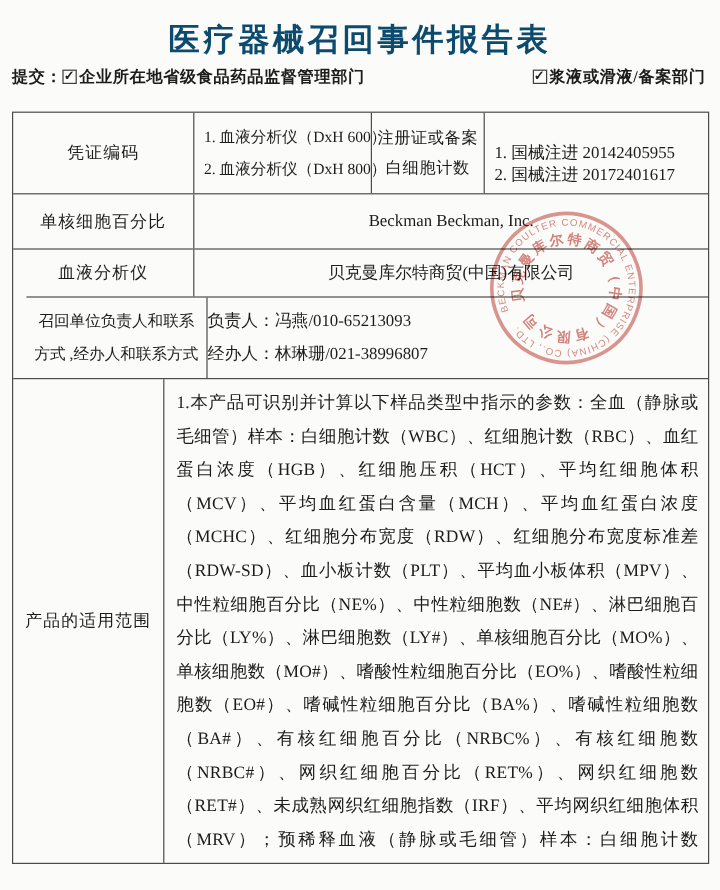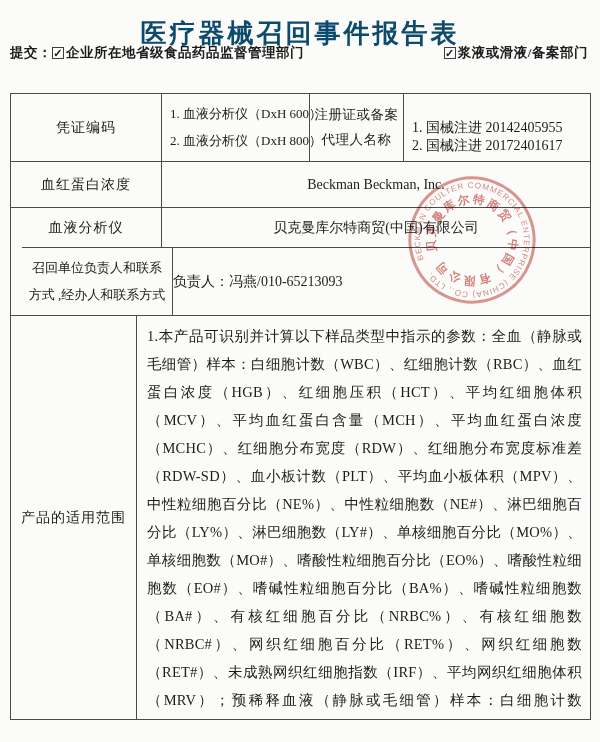--- a/index.html
+++ b/index.html
@@ -8,21 +8,21 @@
   body {
     width:600px; height:742px; position:relative; overflow:hidden;
     background:#fbfbf9; color:#1c1c1c;
     font-family:"Liberation Serif","DejaVu Serif",serif;
   }
   .doc-title {
     margin:16px 0 0; text-align:center;
     font-size:26px; font-weight:bold; letter-spacing:3px; color:#0c4a6e;
   }
   .submit-line {
-    position:absolute; left:10px; right:12px; top:44px;
+    position:absolute; left:10px; right:12px; top:55px;
     display:flex; justify-content:space-between; align-items:center;
     font-size:13.5px; font-weight:600; letter-spacing:0.5px;
   }
   .cb-group { display:flex; align-items:center; }
   .cb {
     display:inline-flex; width:12px; height:12px; border:1.5px solid #3d3d3d;
     font-size:11px; line-height:10px; align-items:center; justify-content:center;
     margin-right:2px; font-weight:bold;
   }
   
@@ -92,45 +92,46 @@
 <div class="doc-table">
 
   <div class="t-row row-product">
     <div class="cell lab b-r c-label">凭证编码</div>
     <div class="cell b-r c-products">
       <span class="nowrap">1. 血液分析仪（DxH 600）</span>
       <span class="nowrap">2. 血液分析仪（DxH 800）</span>
     </div>
     <div class="cell center-txt b-r c-reglabel">
       <span class="nowrap">注册证或备案</span>
-      <span class="nowrap">代理人名称</span>
+      <span class="nowrap">白细胞计数</span>
     </div>
     <div class="cell c-regnums">
       <span class="nowrap">1. 国械注进 20142405955</span>
       <span class="nowrap">2. 国械注进 20172401617</span>
     </div>
   </div>
 
   <div class="t-row row-mfr">
-    <div class="cell lab b-r c-label">血红蛋白浓度</div>
+    <div class="cell lab b-r c-label">单核细胞百分比</div>
     <div class="cell center-txt c-value">Beckman Beckman, Inc.</div>
   </div>
 
   <div class="t-row row-agent">
     <div class="cell lab b-r c-label">血液分析仪</div>
     <div class="cell center-txt c-value">贝克曼库尔特商贸(中国)有限公司</div>
   </div>
 
   <div class="t-row row-contact">
     <div class="cell lab b-r c-label c-contact-label">
       <span class="nowrap">召回单位负责人和联系</span>
       <span class="nowrap">方式 ,经办人和联系方式</span>
     </div>
     <div class="cell c-contact-vals">
       <span>负责人：冯燕/010-65213093</span>
+      <span>经办人：林琳珊/021-38996807</span>
     </div>
   </div>
 
   <div class="t-row row-scope">
     <div class="cell lab b-r c-label-scope">产品的适用范围</div>
     <div class="cell c-scope-text">
       <p>1.本产品可识别并计算以下样品类型中指示的参数：全血（静脉或毛细管）样本：白细胞计数（WBC）、红细胞计数（RBC）、血红蛋白浓度（HGB）、红细胞压积（HCT）、平均红细胞体积（MCV）、平均血红蛋白含量（MCH）、平均血红蛋白浓度（MCHC）、红细胞分布宽度（RDW）、红细胞分布宽度标准差（RDW-SD）、血小板计数（PLT）、平均血小板体积（MPV）、中性粒细胞百分比（NE%）、中性粒细胞数（NE#）、淋巴细胞百分比（LY%）、淋巴细胞数（LY#）、单核细胞百分比（MO%）、单核细胞数（MO#）、嗜酸性粒细胞百分比（EO%）、嗜酸性粒细胞数（EO#）、嗜碱性粒细胞百分比（BA%）、嗜碱性粒细胞数（BA#）、有核红细胞百分比（NRBC%）、有核红细胞数（NRBC#）、网织红细胞百分比（RET%）、网织红细胞数（RET#）、未成熟网织红细胞指数（IRF）、平均网织红细胞体积（MRV）；预稀释血液（静脉或毛细管）样本：白细胞计数（WBC）、红细胞计数（RBC）、血红蛋白浓度（HGB）、红细胞压积（HCT）、平均红细胞体积（MCV）、平均血红蛋白含量（MCHC）、红细胞分布宽度（RDW）、红细胞分布宽度标准差（RDW-SD）、血小板计数（PLT）、平均血小板体积（MPV）；体液（脑脊髓、浆液或滑液）样本：红细胞计数（RBC）、总有核细胞计数（TNC）。</p>
 
     </div>
   </div>

